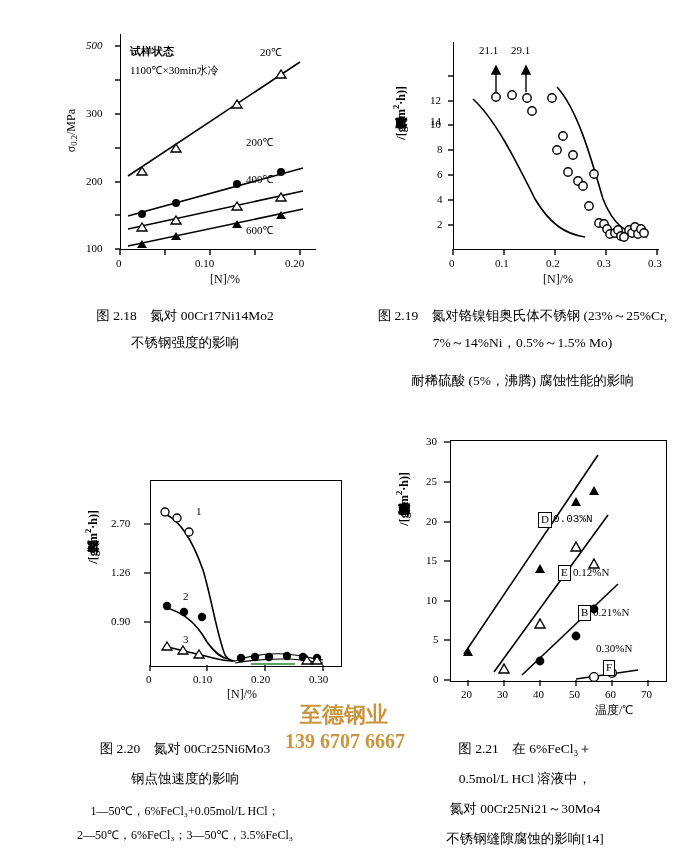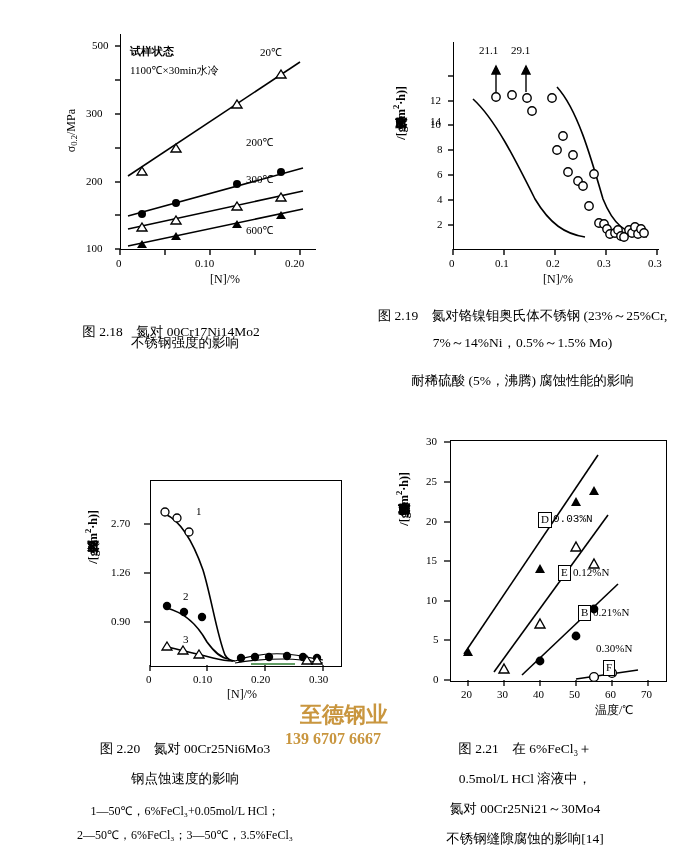--- a/index.html
+++ b/index.html
@@ -84,41 +84,41 @@
     </g>
 
     <g fill="#000">
       <polygon points="82,216 87,224 77,224"></polygon>
       <polygon points="116,208 121,216 111,216"></polygon>
       <polygon points="177,196 182,204 172,204"></polygon>
       <polygon points="221,187 226,195 216,195"></polygon>
     </g>
   </svg>
 
-  <div class="tick-lbl" style="left:32px;top:15px;">500</div>
+  <div class="tick-lbl" style="left:26px;top:15px;font-style:italic;">500</div>
   <div class="tick-lbl" style="left:26px;top:83px;">300</div>
   <div class="tick-lbl" style="left:26px;top:151px;">200</div>
   <div class="tick-lbl" style="left:26px;top:218px;font-family:Liberation Serif, serif;">100</div>
 
   <div class="tick-lbl" style="left:56px;top:233px;">0</div>
   <div class="tick-lbl" style="left:135px;top:233px;">0.10</div>
   <div class="tick-lbl" style="left:225px;top:233px;">0.20</div>
 
   <div class="ax-title" style="left:150px;top:248px;">[N]/%</div>
   <div class="ax-title-v" style="left:4px;top:85px;">σ<sub>0.2</sub>/MPa</div>
 
   <div class="anno" style="left:70px;top:20px;font-weight:bold;">试样状态</div>
   <div class="anno" style="left:70px;top:38px;">1100℃×30min水冷</div>
   <div class="anno" style="left:200px;top:20px;">20℃</div>
   <div class="anno" style="left:186px;top:110px;">200℃</div>
-  <div class="anno" style="left:186px;top:147px;">300℃</div>
+  <div class="anno" style="left:186px;top:147px;">400℃</div>
   <div class="anno" style="left:186px;top:198px;">600℃</div>
 </div>
 
-<div class="cap" style="left:6px;top:303px;width:330px;margin-top:16px;">图 2.18　氮对 00Cr17Ni14Mo2</div>
+<div class="cap" style="left:20px;top:303px;width:330px;">图 2.18　氮对 00Cr17Ni14Mo2</div>
 <div class="cap" style="left:20px;top:330px;width:330px;">不锈钢强度的影响</div>
 
 <div class="fig" style="left:385px;top:24px;width:300px;height:250px;">
   <div class="plot" style="left:68px;top:18px;width:205px;height:207px;"></div>
 
   <svg width="300" height="250">
     <g stroke="#000" stroke-width="1.4">
       <line x1="63" y1="52" x2="68" y2="52"></line>
       <line x1="63" y1="77" x2="68" y2="77"></line>
       <line x1="63" y1="101" x2="68" y2="101"></line>
@@ -354,13 +354,13 @@
   <div class="anno" style="left:206px;top:222px;">0.30%N</div>
   <div class="anno-b" style="left:213px;top:240px;">F</div>
 </div>
 
 <div class="cap" style="left:360px;top:736px;width:330px;">图 2.21　在 6%FeCl₃＋</div>
 <div class="cap" style="left:360px;top:766px;width:330px;">0.5mol/L HCl 溶液中，</div>
 <div class="cap" style="left:360px;top:796px;width:330px;">氮对 00Cr25Ni21～30Mo4</div>
 <div class="cap" style="left:360px;top:826px;width:330px;">不锈钢缝隙腐蚀的影响[14]</div>
 
 <div class="wm" style="left:300px;top:700px;font-size:22px;">至德钢业</div>
-<div class="wm" style="left:285px;top:730px;font-size:16px;">139 6707 6667</div>
+<div class="wm" style="left:285px;top:730px;font-size:20px;">139 6707 6667</div>
 
 </body></html>

